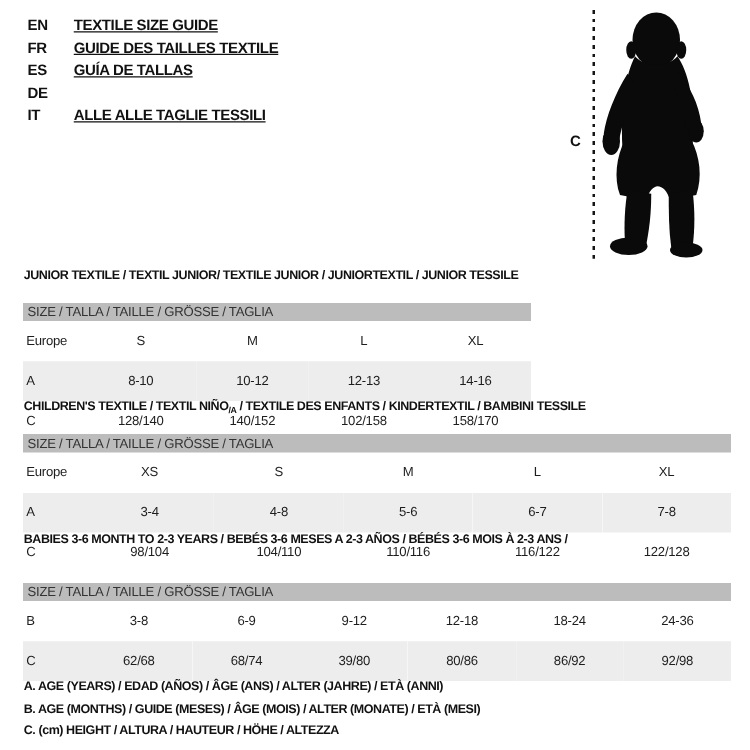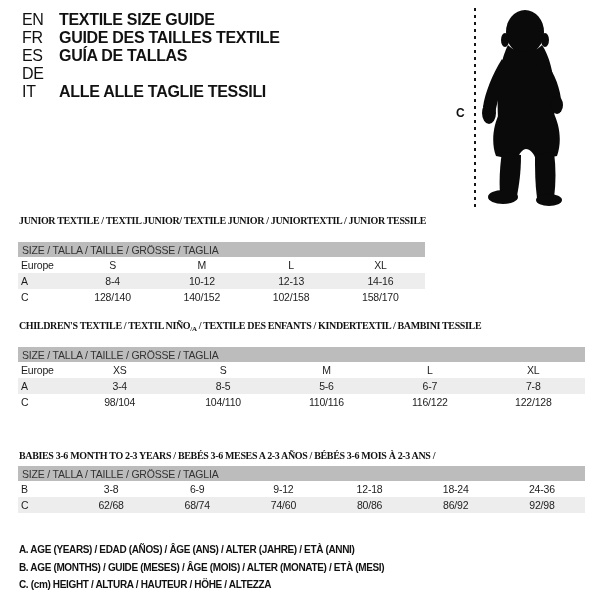--- a/index.html
+++ b/index.html
@@ -6,43 +6,43 @@
   html,body { margin:0; padding:0; }
   body {
     width:600px; height:600px; background:#ffffff; position:relative;
     font-family:"Liberation Sans", sans-serif; color:#111111; overflow:hidden;
   }
   .abs { position:absolute; }
 
   
   .lang-block { left:22px; top:11px; }
   .lang-row { display:flex; height:18px; align-items:center; }
-  .lang-code { width:37px; font-weight:normal; font-size:16px; letter-spacing:-0.3px; }
-  .lang-label { font-weight:bold; font-size:16px; letter-spacing:-0.3px; white-space:nowrap; }
+  .lang-code { width:37px; font-weight:bold; font-size:12px; letter-spacing:-0.3px; }
+  .lang-label { font-weight:bold; font-size:12px; letter-spacing:-0.3px; white-space:nowrap;text-decoration:underline; }
 
   
   .figure-line { left:474px; top:8px; width:2px; height:199px;
     background:repeating-linear-gradient(to bottom, #151515 0 3px, transparent 3px 7px); }
   .figure-c { left:456px; top:106px; font-weight:bold; font-size:12px; }
   .figure-svg { left:480px; top:7px; }
 
   
-  .section-title { font-weight:bold; font-size:10px; letter-spacing:-0.35px; white-space:nowrap;font-family:Liberation Serif, serif; }
+  .section-title { font-weight:bold; font-size:10px; letter-spacing:-0.35px; white-space:nowrap; }
   .junior-title  { left:19px; top:215px; }
   .children-title{ left:19px; top:320px; }
-  .babies-title  { left:19px; top:448px; line-height:16px; }
+  .babies-title  { left:19px; top:424px; line-height:16px; }
   .sub { font-size:7px; vertical-align:-2px; }
 
   
   table.size-table { border-collapse:collapse; table-layout:fixed;
     font-size:10.5px; letter-spacing:-0.2px; }
   .t-junior   { left:18px; top:242px; width:407px; }
   .t-children { left:18px; top:347px; width:567px; }
   .t-babies   { left:18px; top:466px; width:567px; }
-  .size-table tr { height:16px; }
+  .size-table tr { height:32px; }
   .size-table tr.hdr { height:15px; }
   .size-table tr.hdr td { background:#bcbcbc; text-align:left; padding-left:4px; color:#333333; }
   .size-table td { padding:0; text-align:center; color:#1d1d1d; overflow:hidden; white-space:nowrap; }
   .size-table td.lbl { text-align:left; padding-left:3px; }
   .size-table tr.stripe td { background:#ededed; }
   col.lblcol { width:50px; }
 
   
   .notes { left:19px; top:544px; }
   .note-line { font-weight:bold; font-size:10px; letter-spacing:-0.35px; height:17.5px; white-space:nowrap; }
@@ -107,21 +107,21 @@
     </tr>
     <tr>
       <td class="lbl">Europe</td>
       <td>S</td>
       <td>M</td>
       <td>L</td>
       <td>XL</td>
     </tr>
     <tr class="stripe">
       <td class="lbl">A</td>
-      <td>8-4</td>
+      <td>8-10</td>
       <td>10-12</td>
       <td>12-13</td>
       <td>14-16</td>
     </tr>
     <tr>
       <td class="lbl">C</td>
       <td>128/140</td>
       <td>140/152</td>
       <td>102/158</td>
       <td>158/170</td>
@@ -149,21 +149,21 @@
       <td class="lbl">Europe</td>
       <td>XS</td>
       <td>S</td>
       <td>M</td>
       <td>L</td>
       <td>XL</td>
     </tr>
     <tr class="stripe">
       <td class="lbl">A</td>
       <td>3-4</td>
-      <td>8-5</td>
+      <td>4-8</td>
       <td>5-6</td>
       <td>6-7</td>
       <td>7-8</td>
     </tr>
     <tr>
       <td class="lbl">C</td>
       <td>98/104</td>
       <td>104/110</td>
       <td>110/116</td>
       <td>116/122</td>
@@ -195,21 +195,21 @@
       <td>6-9</td>
       <td>9-12</td>
       <td>12-18</td>
       <td>18-24</td>
       <td>24-36</td>
     </tr>
     <tr class="stripe">
       <td class="lbl">C</td>
       <td>62/68</td>
       <td>68/74</td>
-      <td>74/60</td>
+      <td>39/80</td>
       <td>80/86</td>
       <td>86/92</td>
       <td>92/98</td>
     </tr>
   </tbody>
 </table>
 
 <div class="abs notes">
   <div class="note-line">A. AGE (YEARS) / EDAD (AÑOS) / ÂGE (ANS) / ALTER (JAHRE) / ETÀ (ANNI)</div>
   <div class="note-line">B. AGE (MONTHS) / GUIDE (MESES) / ÂGE (MOIS) / ALTER (MONATE) / ETÀ (MESI)</div>

